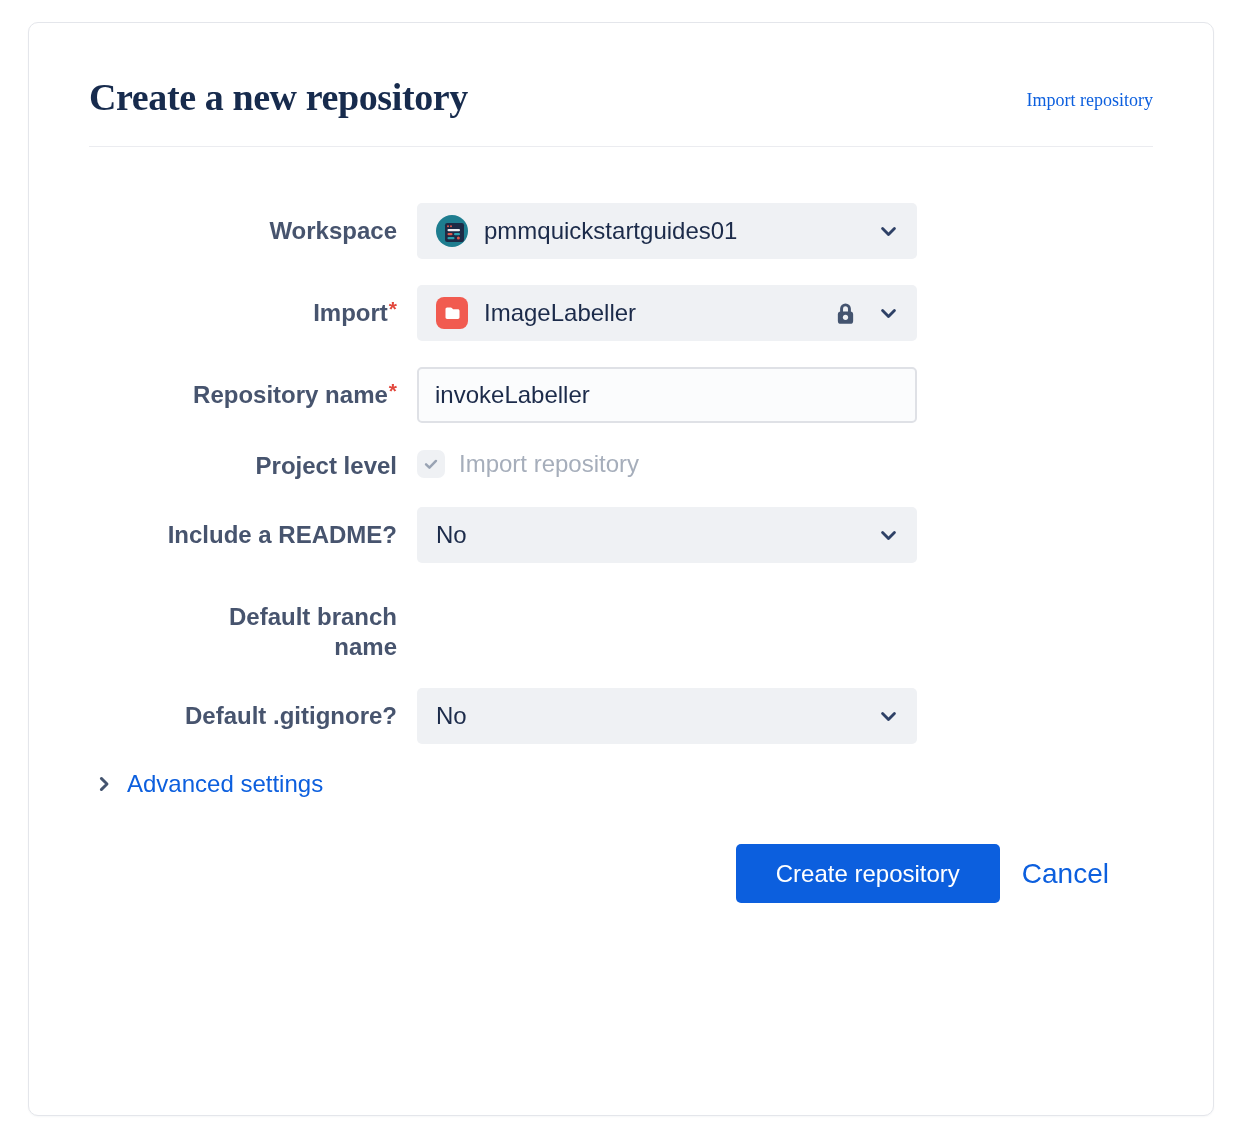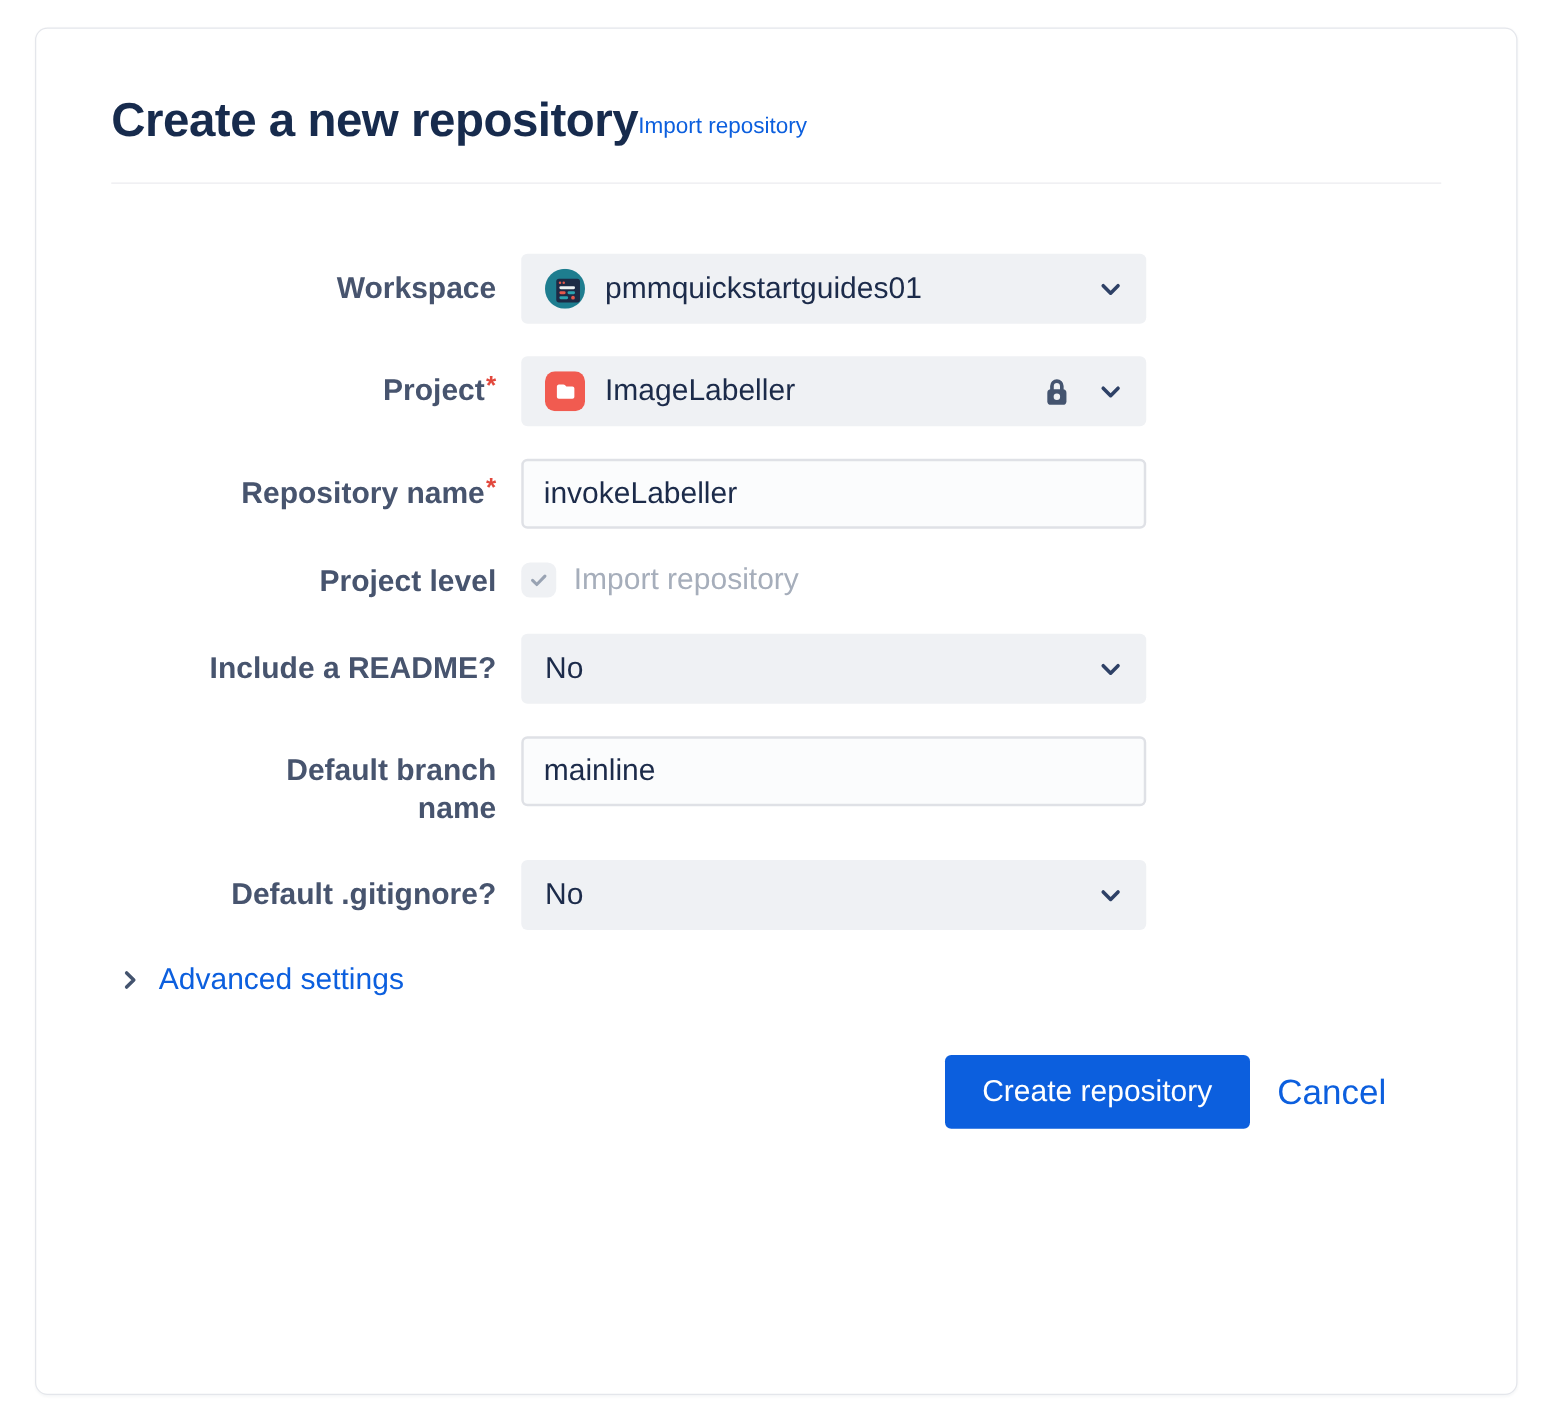--- a/index.html
+++ b/index.html
@@ -18,21 +18,21 @@
   }
   *{box-sizing:border-box;margin:0;padding:0;}
   html,body{width:1242px;height:1138px;background:#ffffff;
     font-family:"Liberation Sans","DejaVu Sans",sans-serif;color:var(--value);}
   .card{
     width:1186px;height:1094px;margin:22px auto 0 auto;
     background:#fff;border:1px solid var(--card-border);border-radius:10px;
     box-shadow:0 1px 2px rgba(23,43,77,.04);
     padding:52px 60px 60px 60px;overflow:hidden;
   }
-  .card-header{display:flex;align-items:flex-end;}
+  .card-header{display:flex;align-items:flex-end;justify-content:space-between;font-family:Liberation Serif, serif;}
   h1{font-size:38px;font-weight:700;color:var(--heading);letter-spacing:-.4px;line-height:44px;}
   .link{color:var(--accent);font-size:18px;text-decoration:none;cursor:pointer;line-height:30px;padding-bottom:4px;}
   .divider{height:1px;background:#EBECF0;margin-top:27px;}
   form{margin-top:56px;}
   .row{display:flex;align-items:flex-start;margin-bottom:26px;}
   .label-col{flex:0 0 308px;text-align:right;color:var(--label);
     font-size:24px;font-weight:600;line-height:30px;padding-top:13px;}
   .label-col.narrow span.label-text{display:inline-block;max-width:182px;text-align:right;}
   .req{color:var(--asterisk);font-size:21px;position:relative;top:-5px;margin-left:1px;}
   .field-col{flex:1;margin-left:20px;}
@@ -56,21 +56,21 @@
   .checkline{display:flex;align-items:center;}
   .checkbox{width:28px;height:28px;border-radius:7px;background:#EFF1F4;
     display:flex;align-items:center;justify-content:center;cursor:default;}
   .checkline .cb-label{font-size:24px;color:var(--muted);margin-left:14px;line-height:30px;}
   .help{margin:16px 0 0 42px;max-width:672px;font-size:22.5px;line-height:40px;color:var(--help);}
   .advanced{display:flex;align-items:center;margin:24px 0 0 6px;cursor:pointer;}
   .advanced .adv-label{color:var(--accent);font-size:24px;font-weight:500;margin-left:14px;}
   .actions{display:flex;justify-content:flex-end;align-items:center;margin-top:46px;padding-right:44px;}
   .btn-primary{
     background:var(--accent);color:#fff;border:none;border-radius:5px;
-    height:59px;padding:0 30px;font-size:24px;font-weight:500;cursor:pointer;
+    height:59px;padding:0 40px;font-size:24px;font-weight:500;cursor:pointer;
     font-family:"Liberation Sans","DejaVu Sans",sans-serif;
   }
   .btn-cancel{color:var(--accent);font-size:28px;margin-left:22px;text-decoration:none;cursor:pointer;}
 </style>
 </head>
 <body>
 
 <div class="card">
 
   <div class="card-header">
@@ -104,21 +104,21 @@
             <svg viewBox="0 0 16 16" width="19" height="19">
                 <path d="M3 5.5 8 10.6 13 5.5" fill="none" stroke="#2E4166" stroke-width="2.4" stroke-linecap="round" stroke-linejoin="round"></path>
               </svg>
           </span>
         </div>
       </div>
     </div>
 
     <div class="row">
       <div class="label-col">
-        <span class="label-text">Project</span><span class="req">*</span>
+        <span class="label-text">Import</span><span class="req">*</span>
       </div>
       <div class="field-col">
         <div class="select">
           <span class="proj-icon">
             <svg viewBox="0 0 32 32" width="32" height="32">
               <rect width="32" height="32" rx="8" fill="#F15B50"></rect>
               <path d="M9.5 12.2c0-.9.7-1.7 1.6-1.7h3.6c.5 0 .9.2 1.2.5l1.2 1.2h4.8c.9 0 1.6.7 1.6 1.6v6.5c0 .9-.7 1.6-1.6 1.6H11.1c-.9 0-1.6-.7-1.6-1.6z" fill="#ffffff"></path>
             </svg>
           </span>
           <span class="value">ImageLabeller</span>
@@ -176,23 +176,20 @@
               </svg>
           </span>
         </div>
       </div>
     </div>
 
     <div class="row">
       <div class="label-col narrow">
         <span class="label-text">Default branch name</span>
       </div>
-      <div class="field-col">
-        <input class="text-input" type="text" value="mainline" style="">
-      </div>
     </div>
 
     <div class="row">
       <div class="label-col">Default .gitignore?</div>
       <div class="field-col">
         <div class="select">
           <span class="value no-icon">No</span>
           <span class="spacer"></span>
           <span class="chev">
             <svg viewBox="0 0 16 16" width="19" height="19">

